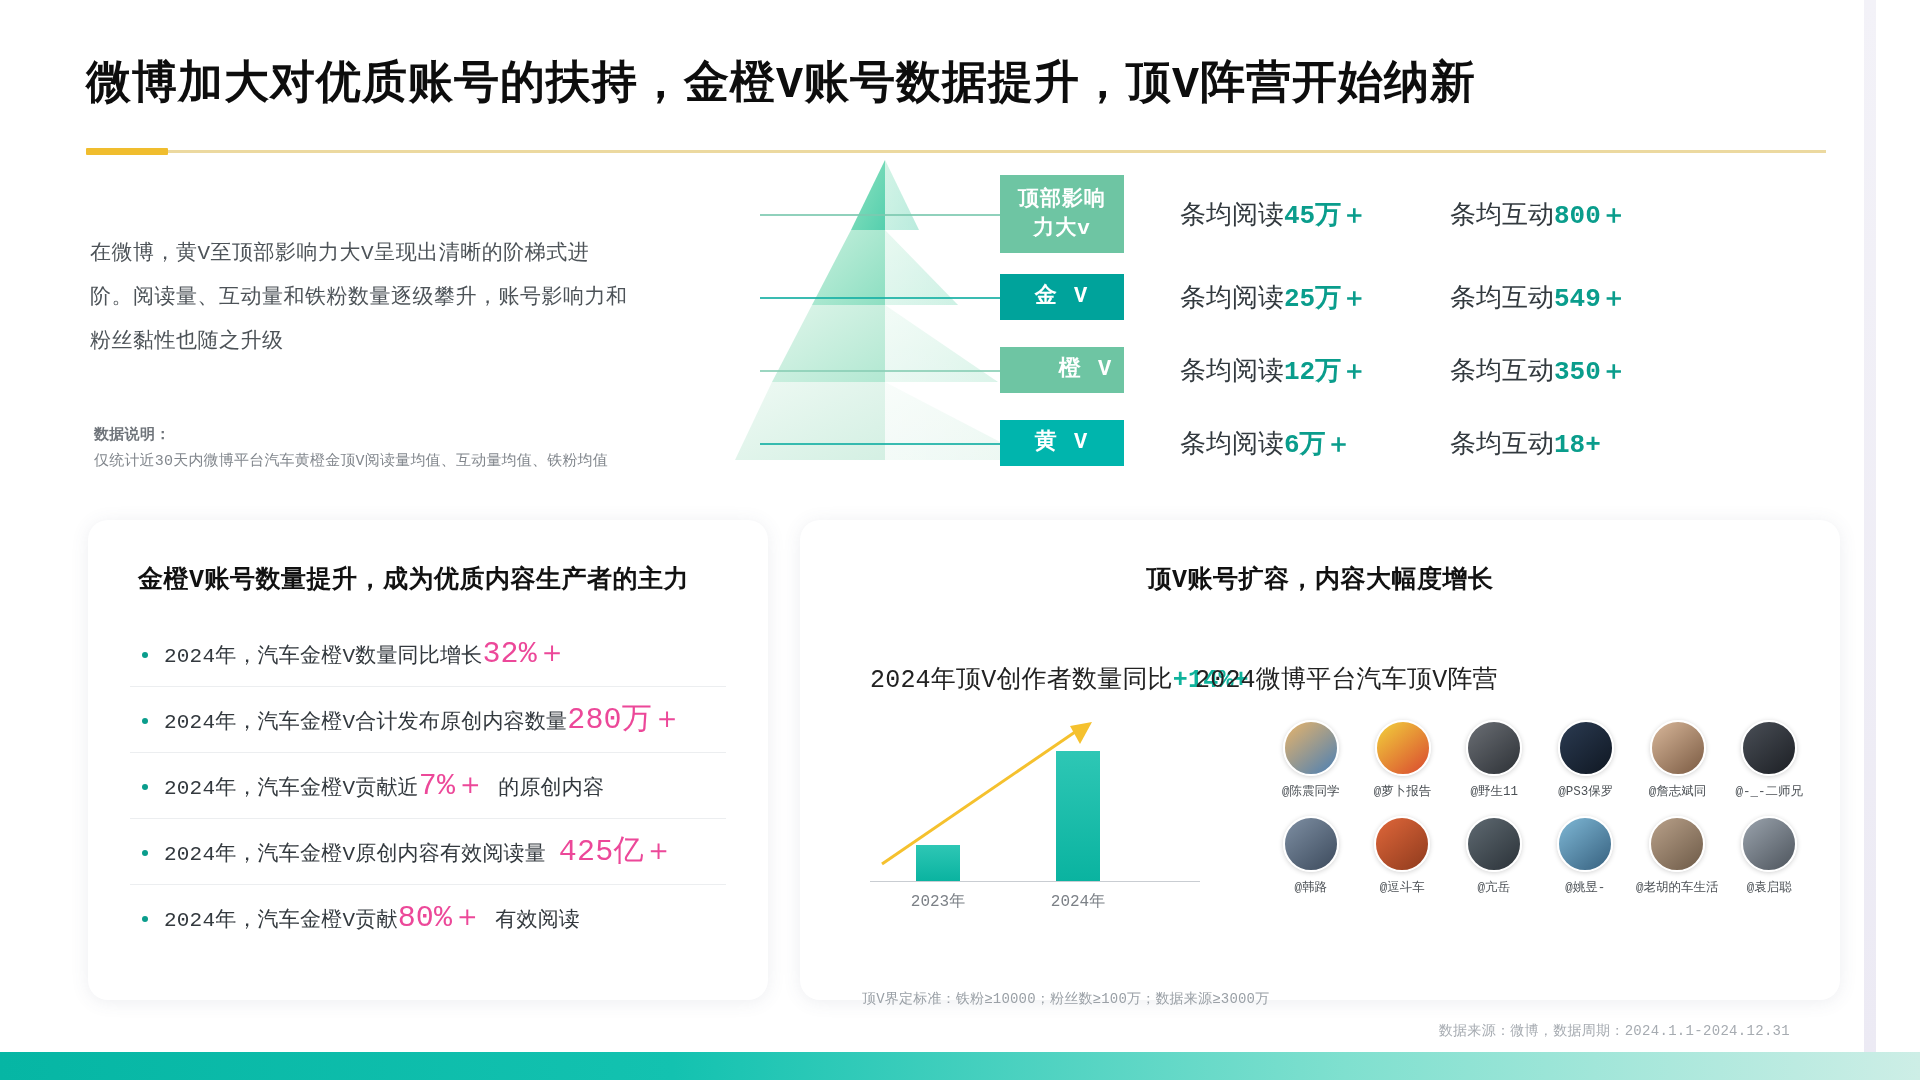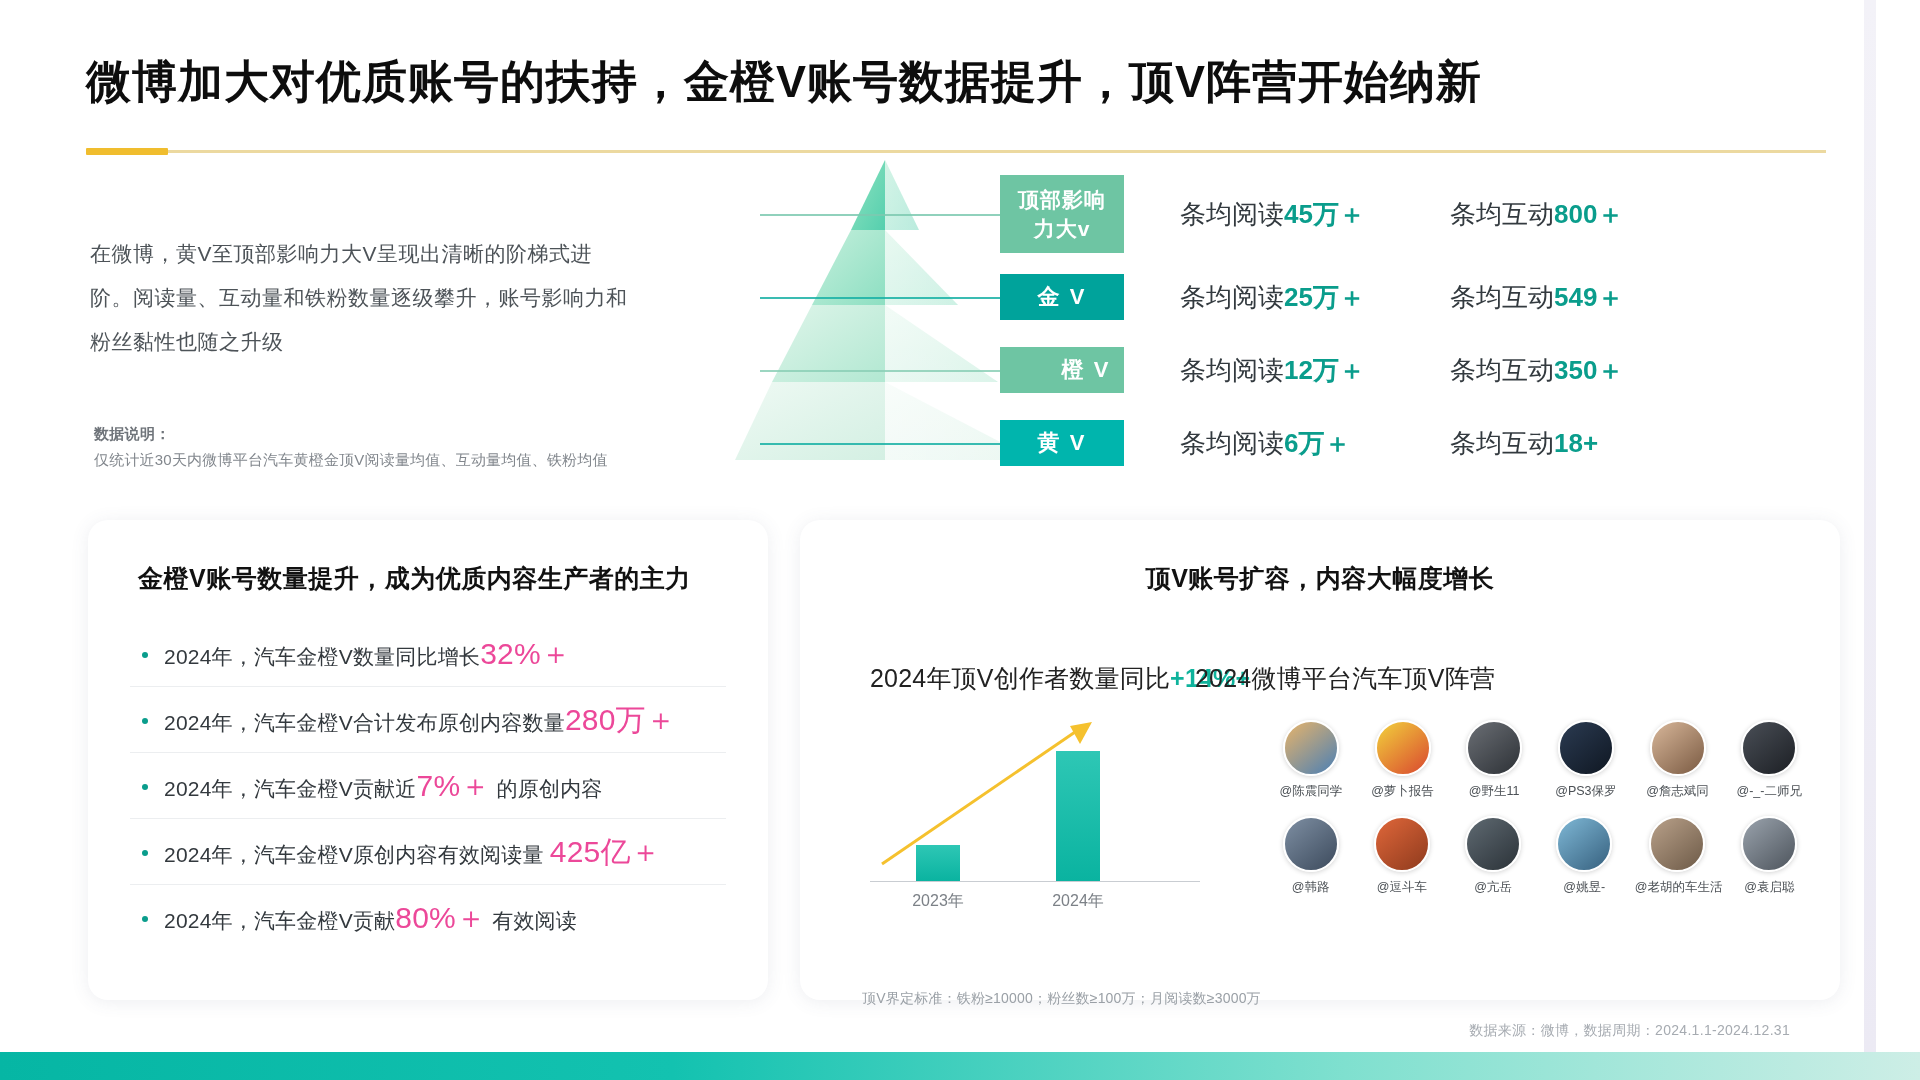--- a/index.html
+++ b/index.html
@@ -2,21 +2,21 @@
 <html><head>
 <meta charset="utf-8">
 <style>
   * { box-sizing: border-box; margin: 0; padding: 0; }
   html, body {
     width: 1920px; height: 1080px;
     font-family: "Liberation Sans", "DejaVu Sans", sans-serif;
     background: #ffffff;
     overflow: hidden;
   }
-  .page { position: relative; width: 1876px; height: 1080px; background:#fff; }
+  .page { position: relative; width: 1876px; height: 1080px; background:#fff;font-family:Liberation Mono, monospace; }
 
   
   .title {
     position: absolute; left: 86px; top: 52px;
     font-size: 45px; font-weight: 700; letter-spacing: 1px;
     color: #0d0d0d; white-space: nowrap;
   }
   .title-rule {
     position: absolute; left: 86px; top: 150px;
     width: 1740px; height: 3px; background: #ecd9a0;
@@ -267,21 +267,21 @@
         <div class="bar bar-0" style="height: 36px;"></div>
         <div class="bar bar-1" style="height: 130px;"></div>
         <div class="xlab xlab-0">2023年</div>
         <div class="xlab xlab-1">2024年</div>
         <svg class="arrow" viewBox="0 0 350 200">
           <line x1="22" y1="152" x2="218" y2="18" stroke="#f5c12e" stroke-width="3"></line>
           <polygon points="232,10 210,14 220,32" fill="#f5c12e"></polygon>
         </svg>
       </div>
 
-      <div class="foot-note">顶V界定标准：铁粉≥10000；粉丝数≥100万；月阅读数≥3000万</div>
+      <div class="foot-note">顶V界定标准：铁粉≥10000；粉丝数≥100万；数据来源≥3000万</div>
 
       <div class="avatars">
         <div class="av-row">
           <div class="av-cell">
               <div class="av-img" style="background:linear-gradient(140deg,#e8b46a,#4a7fb5);"></div>
               <div class="av-name">@陈震同学</div>
             </div>
           <div class="av-cell">
               <div class="av-img" style="background:linear-gradient(140deg,#f2d23c,#d9472f);"></div>
               <div class="av-name">@萝卜报告</div>

